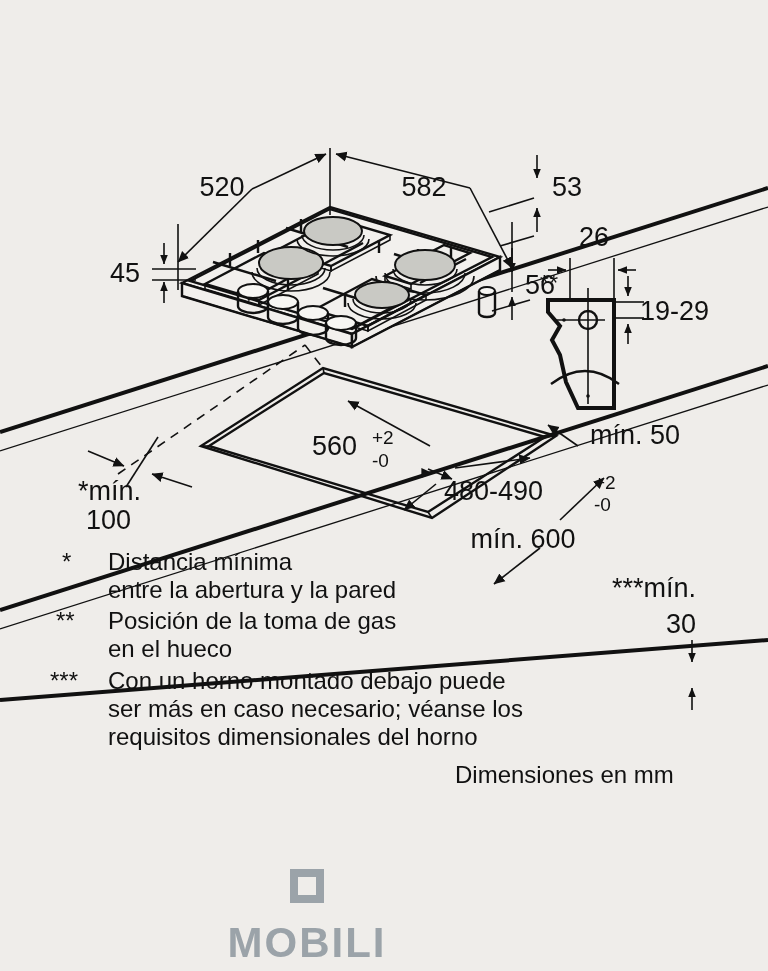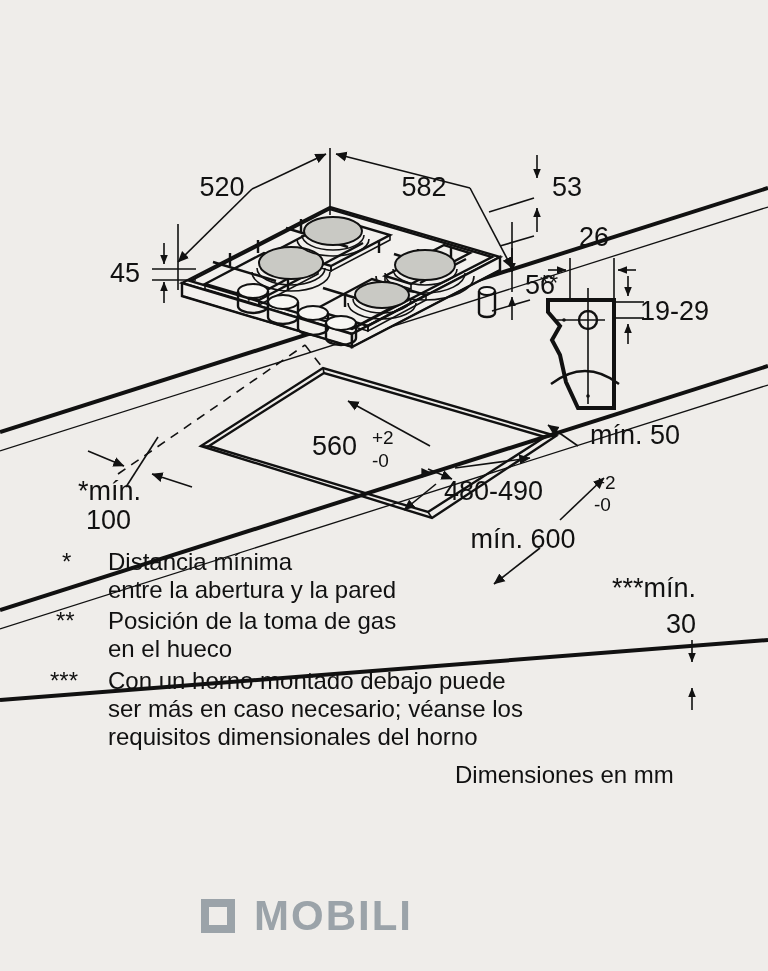--- a/index.html
+++ b/index.html
@@ -28,21 +28,21 @@
   text{fill:#111;font-family:"Liberation Sans", sans-serif;}
   .dim{font-size:27px;}
   .dimsm{font-size:19px;}
   .star{font-size:22px;letter-spacing:1px;}
   .legend{font-size:24px;}
   .legmark{font-size:24px;}
   .note{font-size:24px;}
 
   #footer{
     position:absolute;left:0;bottom:0;width:614px;height:110px;
-    display:flex;align-items:center;justify-content:center;gap:19px;
+    display:flex;align-items:center;justify-content:center;gap:19px;flex-direction:column;
   }
   .logo-sq{
     width:34px;height:34px;border:8px solid #9ba3a9;box-sizing:border-box;
     background:transparent;
   }
   .logo-txt{
     font-size:42px;font-weight:bold;color:#9ba3a9;letter-spacing:2px;
     font-family:"Liberation Sans", sans-serif;line-height:1;
   }
 </style>

